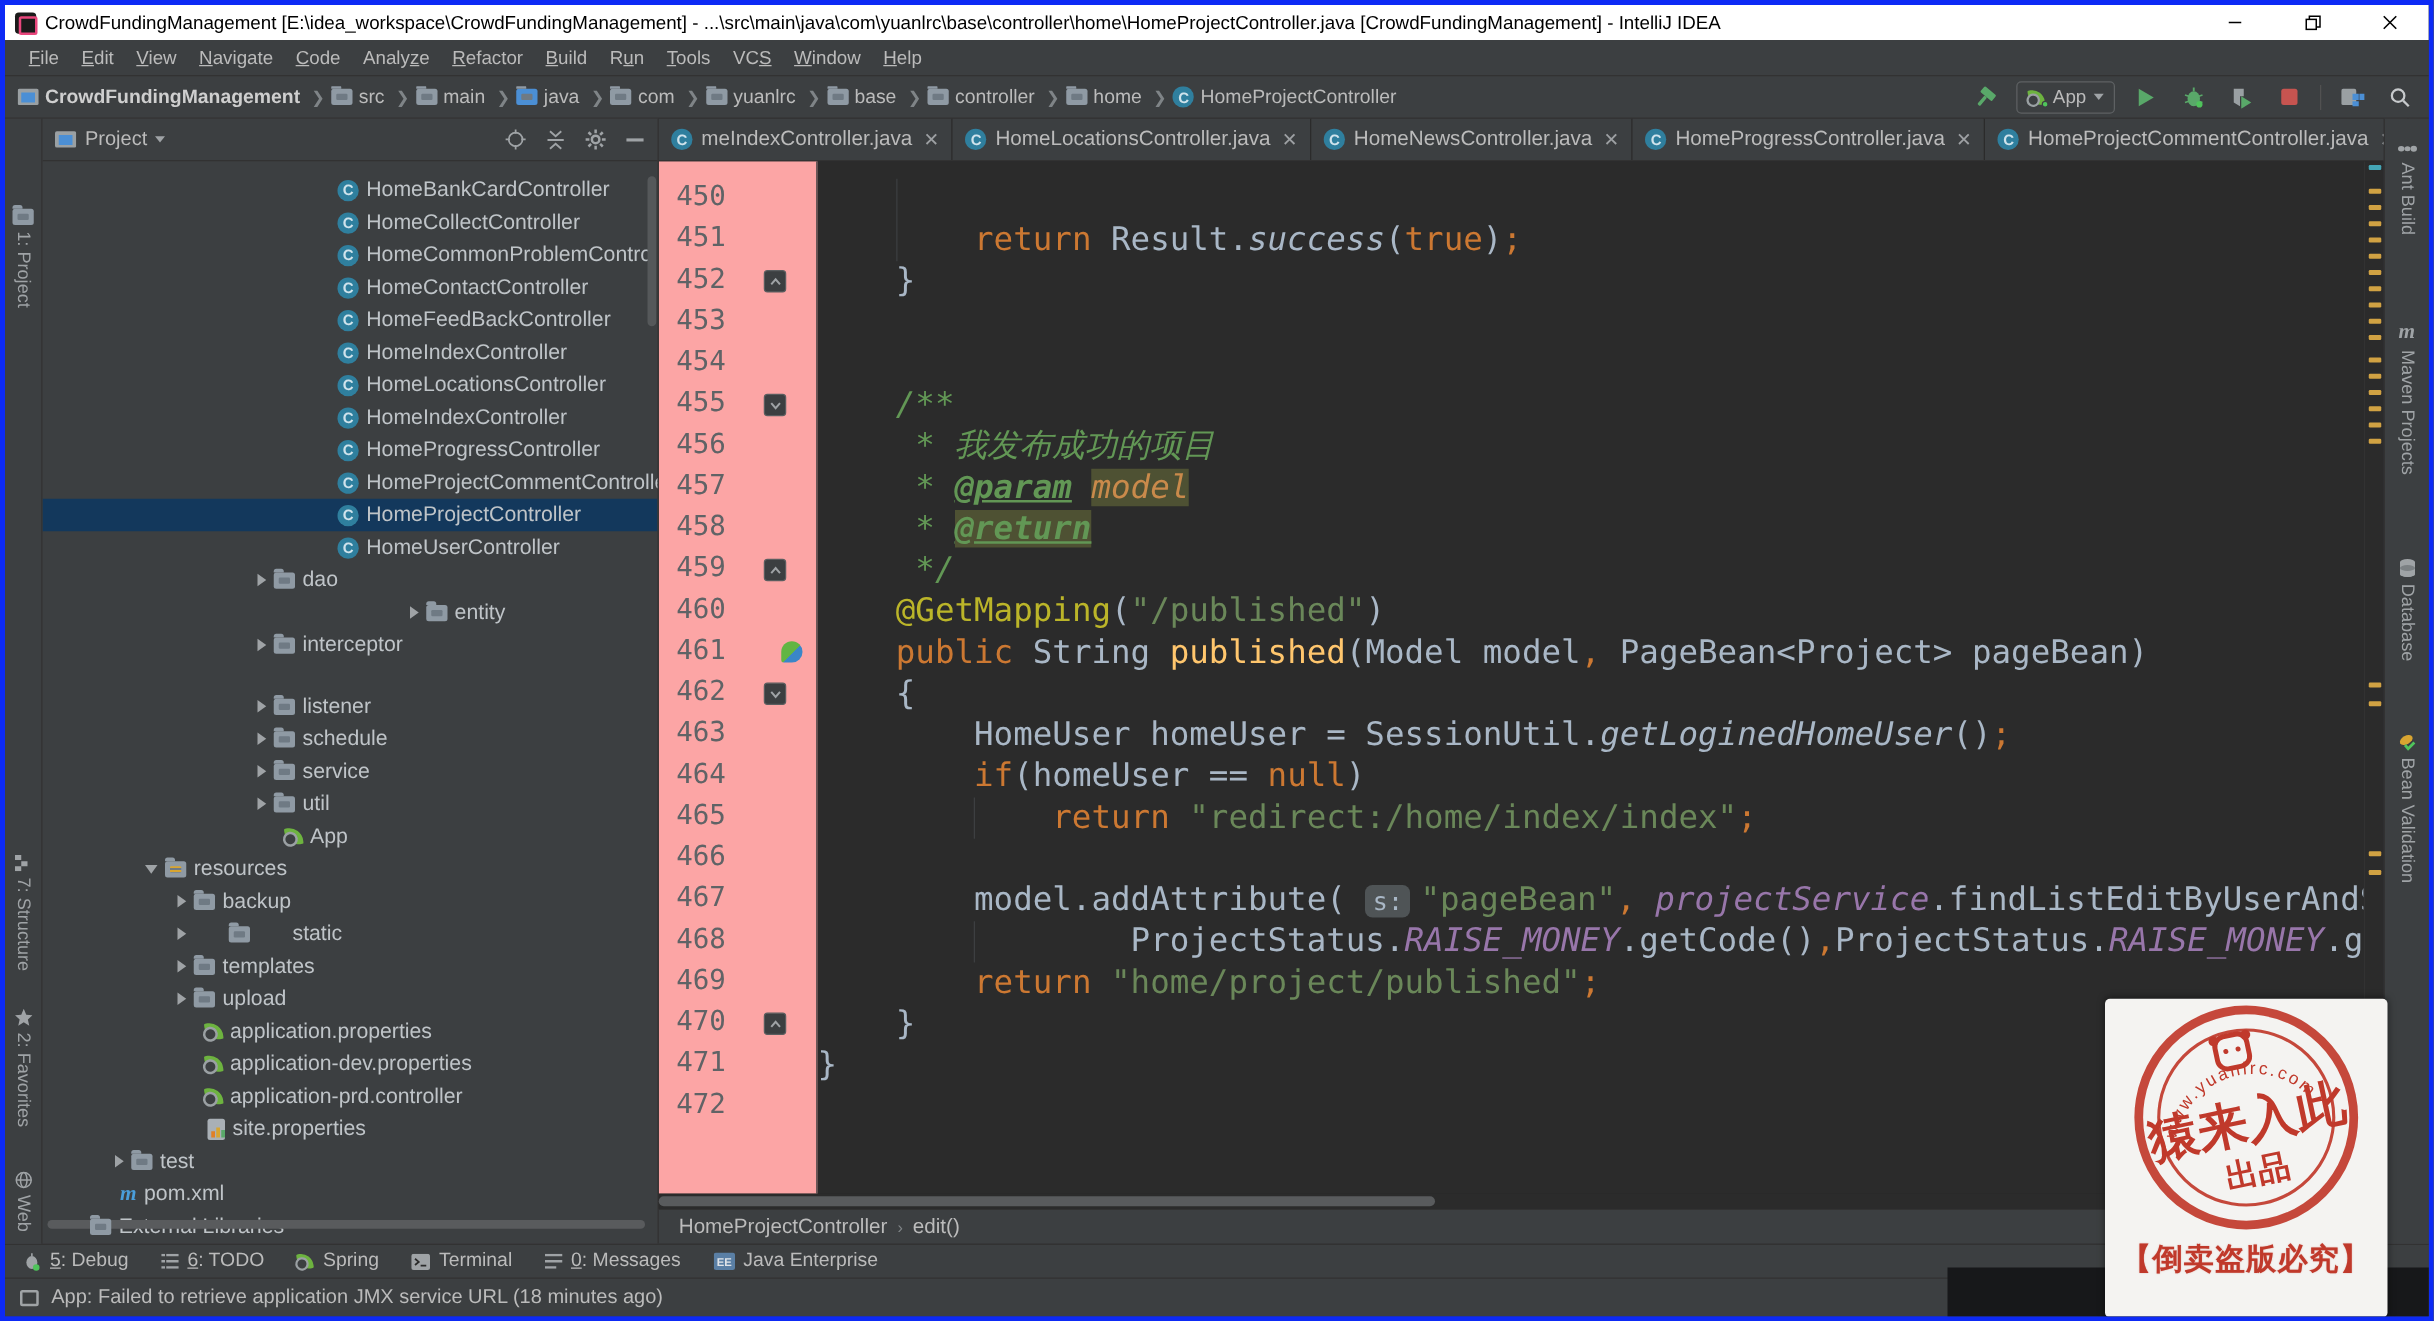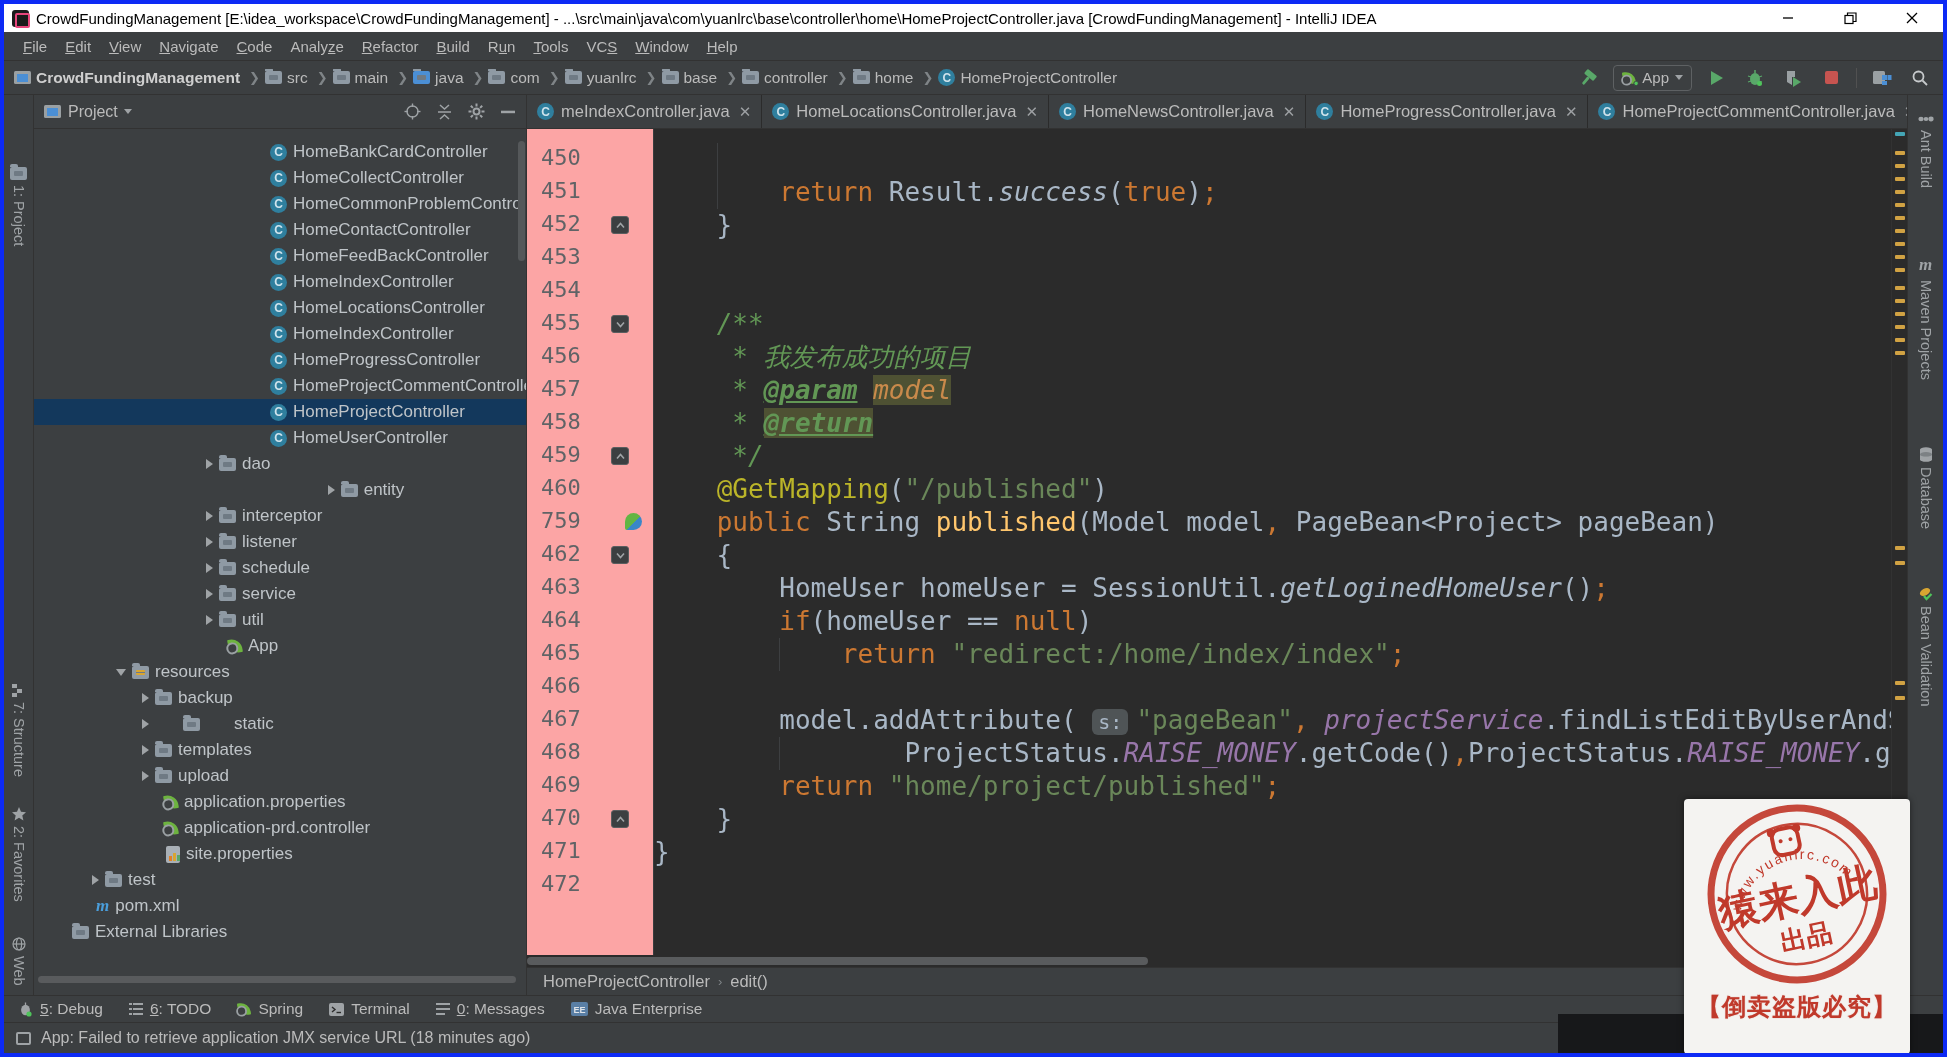--- a/index.html
+++ b/index.html
@@ -417,21 +417,21 @@
           <div class="trow" style="padding-left: 172px; justify-content: center;">
             <span class="tarrow right"></span>
             <span class="ic ic-folder"></span>
             <span class="lbl">entity</span>
           </div>
           <div class="trow" style="padding-left: 172px;">
             <span class="tarrow right"></span>
             <span class="ic ic-folder"></span>
             <span class="lbl">interceptor</span>
           </div>
-          <div class="trow" style="padding-left: 172px;">
+          <div class="trow" style="padding-left: 172px; margin-top: 23px;">
             <span class="tarrow right"></span>
             <span class="ic ic-folder"></span>
             <span class="lbl">listener</span>
           </div>
           <div class="trow" style="padding-left: 172px;">
             <span class="tarrow right"></span>
             <span class="ic ic-folder"></span>
             <span class="lbl">schedule</span>
           </div>
           <div class="trow" style="padding-left: 172px;">
@@ -469,20 +469,24 @@
             <span class="lbl">templates</span>
           </div>
           <div class="trow" style="padding-left: 108px;">
             <span class="tarrow right"></span>
             <span class="ic ic-folder"></span>
             <span class="lbl">upload</span>
           </div>
           <div class="trow" style="padding-left: 130px;">
             <span class="leaf"></span>
             <span class="lbl">application.properties</span>
+          </div>
+          <div class="trow" style="padding-left: 130px;">
+            <span class="leaf"></span>
+            <span class="lbl">application-dev.properties</span>
           </div>
           <div class="trow" style="padding-left: 130px;">
             <span class="leaf"></span>
             <span class="lbl">application-prd.controller</span>
           </div>
           <div class="trow" style="padding-left: 132px;">
             <span class="ic ic-file">
               <i></i>
               <i></i>
               <i></i>
@@ -581,21 +585,21 @@
               <span class="fold">
                 <svg width="11" height="11" viewBox="0 0 11 11" fill="none" stroke="#9fa3a6" stroke-width="1.6">
                   <polyline points="2,7.5 5.5,3.5 9,7.5"></polyline>
                 </svg>
               </span>
             </div>
             <div class="grow">
               <span class="num">460</span>
             </div>
             <div class="grow">
-              <span class="num">759</span>
+              <span class="num">461</span>
               <span class="bean"></span>
             </div>
             <div class="grow">
               <span class="num">462</span>
               <span class="fold">
                 <svg width="11" height="11" viewBox="0 0 11 11" fill="none" stroke="#9fa3a6" stroke-width="1.6">
                   <polyline points="2,3.5 5.5,7.5 9,3.5"></polyline>
                 </svg>
               </span>
             </div>

